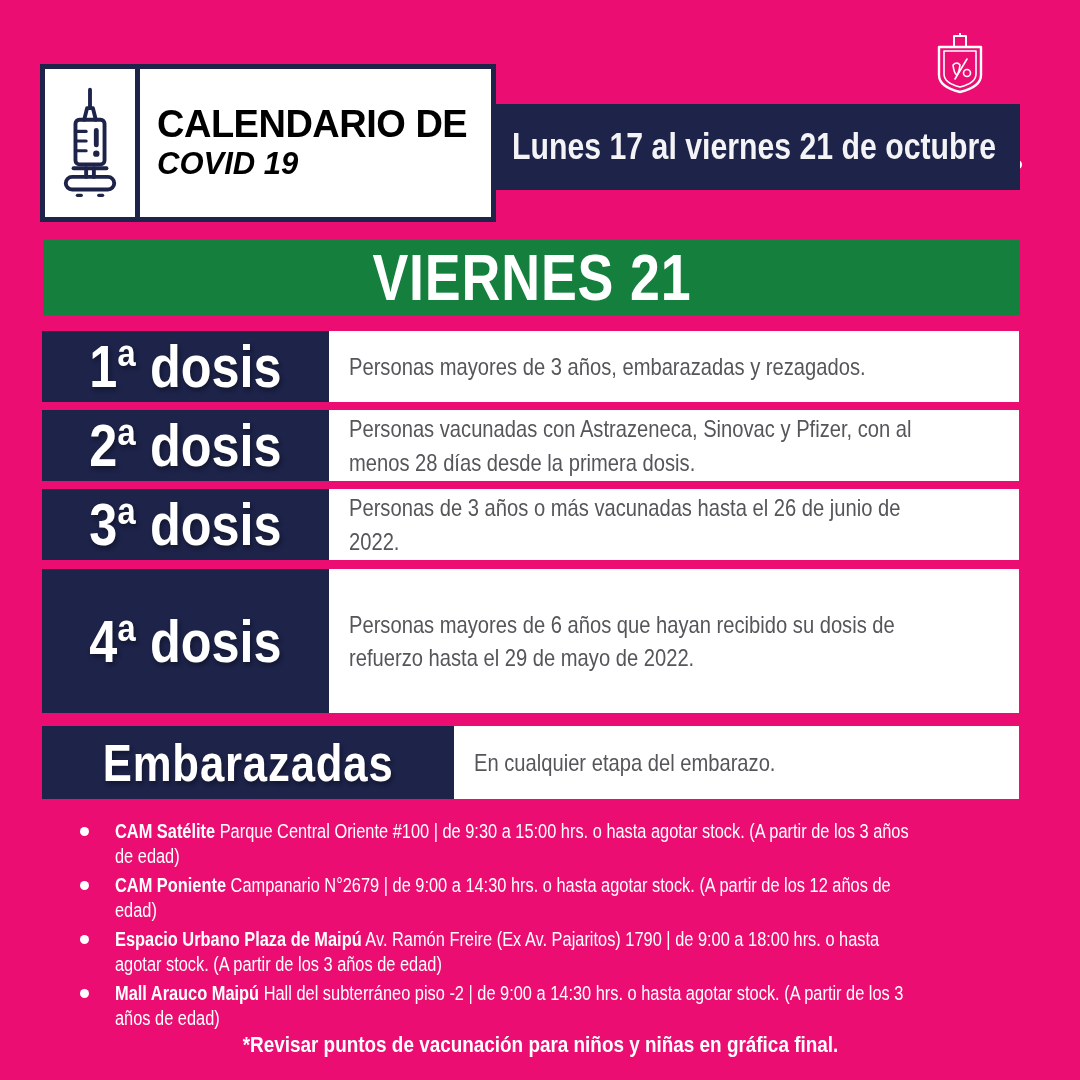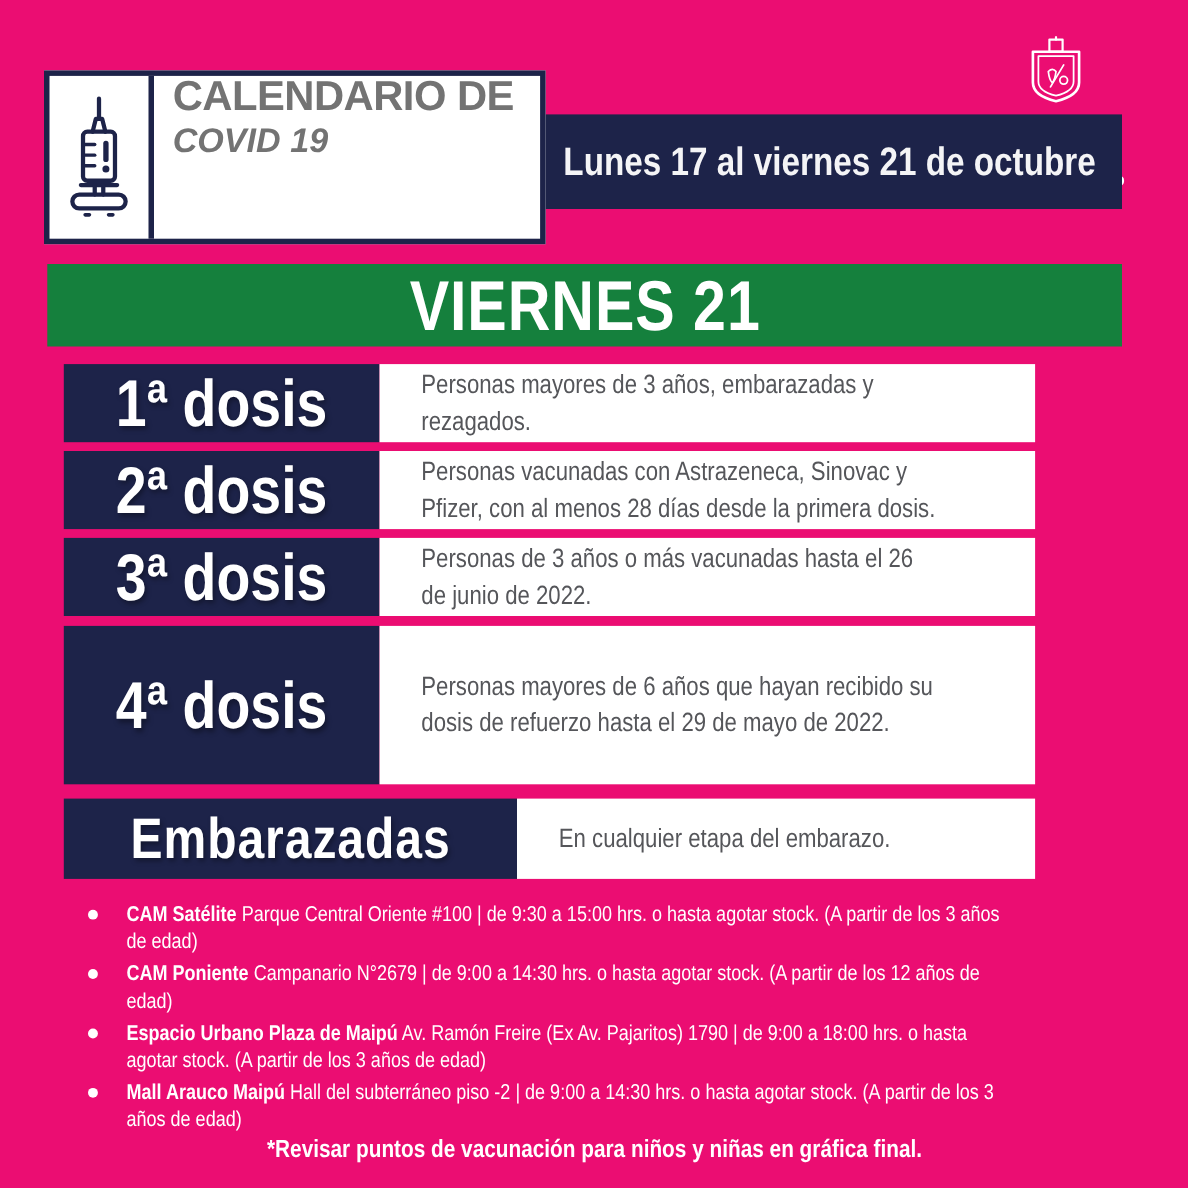--- a/index.html
+++ b/index.html
@@ -23,55 +23,55 @@
   #logo-name{font-size:33px;font-weight:800;letter-spacing:.5px;margin:1px 0 2px;}
   #logo-sub{font-size:13.5px;font-weight:700;letter-spacing:1.6px;}
 
   
   #header-box{
     position:absolute;left:40px;top:64px;width:456px;height:158px;background:#fff;
     border:5px solid #1D2349;z-index:3;display:flex;align-items:stretch;
   }
   #syringe-col{width:90px;display:flex;align-items:center;justify-content:center;}
   #header-divider{width:5px;background:#1D2349;}
-  #header-text{flex:1;display:flex;flex-direction:column;justify-content:flex-start;padding-left:17px;color:#737373;}
+  #header-text{flex:1;display:flex;flex-direction:column;justify-content:center;padding-left:17px;color:#000000;}
   #header-title1{font-size:38px;font-weight:800;letter-spacing:-.5px;line-height:1.0;}
   #header-title2{font-size:49px;font-weight:800;letter-spacing:-.5px;line-height:1.02;}
   #header-sub{font-size:31px;font-weight:700;font-style:italic;margin-top:3px;}
 
   
   #date-banner{
     position:absolute;left:488px;top:104px;width:532px;height:86px;background:#1D2349;
     z-index:1;display:flex;align-items:center;justify-content:center;
   }
   #date-banner span{color:#F4F4F6;font-size:36px;font-weight:700;white-space:nowrap;}
 
   
   #day-banner{
     position:absolute;left:43px;top:240px;width:977px;height:75px;background:#15803d;
     display:flex;align-items:center;justify-content:center;
   }
   #day-banner span{color:#fff;font-size:64px;font-weight:800;letter-spacing:1px;white-space:nowrap;}
 
   
-  #rows{position:absolute;left:58px;top:331px;width:883px;}
+  #rows{position:absolute;left:42px;top:331px;width:977px;}
   .row{display:flex;height:71px;margin-bottom:8px;}
   .row:nth-child(3){margin-bottom:9px;}
   .row:nth-child(4){height:144px;margin-bottom:13px;}
   .row:nth-child(5){height:73px;margin-bottom:0;}
   .row-label{
     width:287px;flex:0 0 auto;background:#1D2349;display:flex;align-items:center;justify-content:center;
   }
   .row:nth-child(5) .row-label{width:412px;}
   .row-label span{
     color:#fff;font-weight:700;font-size:60px;white-space:nowrap;
     text-shadow:2px 3px 5px rgba(0,0,0,.35);
   }
   .row:nth-child(5) .row-label span{font-size:52px;letter-spacing:1px;}
-  .row-desc{flex:1;background:#fff;display:flex;align-items:center;padding-left:38px;overflow:hidden;}
+  .row-desc{flex:1;background:#fff;display:flex;align-items:center;padding-left:20px;overflow:hidden;}
   .row-desc span{
     display:block;width:760px;transform-origin:left center;
     color:#55565A;font-size:24px;line-height:1.38;
   }
 
   
   #locations{position:absolute;left:66px;top:819px;width:1010px;}
   .bullet{display:flex;align-items:flex-start;margin-bottom:5px;}
   .bullet .dot{flex:0 0 auto;width:9px;height:9px;border-radius:50%;background:#fff;margin:8px 26px 0 14px;}
   .bullet .btext{

